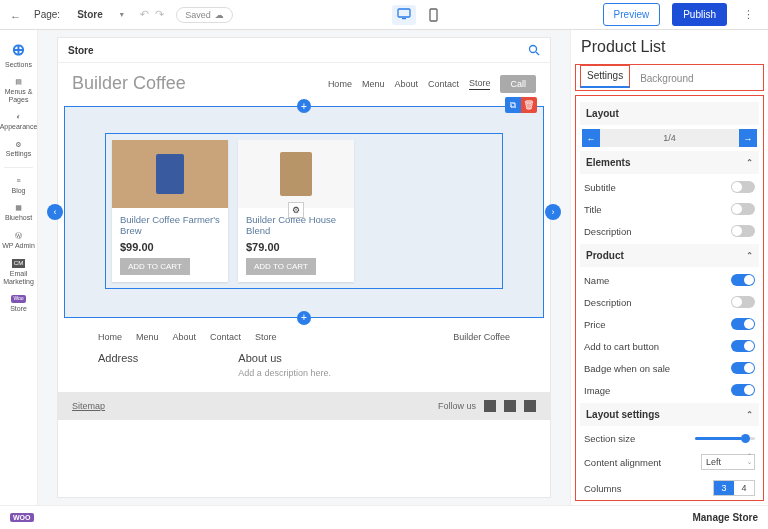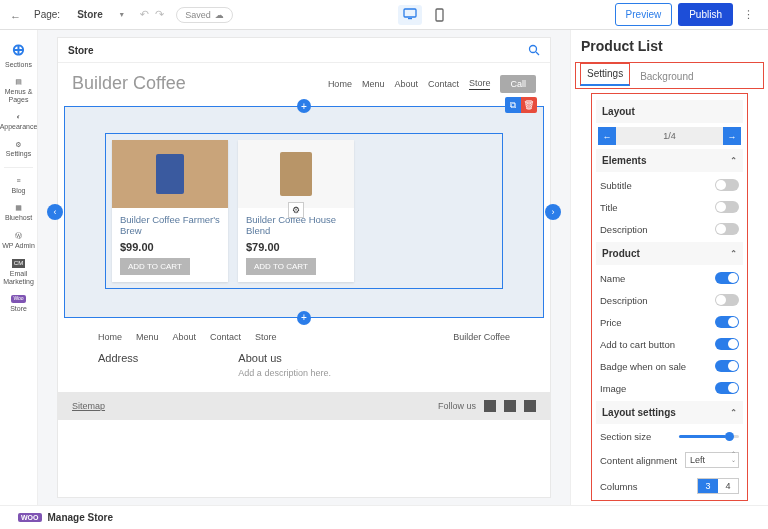--- a/index.html
+++ b/index.html
@@ -7,21 +7,21 @@
 .app{display:flex;flex-direction:column;height:529px;width:768px;background:#fff}
 .topbar{display:flex;align-items:center;height:30px;padding:0 10px;border-bottom:1px solid #e0e0e0;gap:8px}
 .back-arrow{width:16px;cursor:pointer;color:#666}
 .page-sel{display:flex;align-items:center;gap:17px;font-size:10px;color:#444}
 .page-sel b{font-weight:600}
 .undo-redo{display:flex;gap:6px;margin-left:8px;color:#bbb}
 .saved{display:flex;align-items:center;gap:4px;font-size:9px;color:#888;border:1px solid #ddd;padding:2px 8px;border-radius:10px;margin-left:4px}
 .device-icons{display:flex;gap:8px;margin:0 auto}
 .device-icons .active{color:#2b7de9;background:#eaf3fd;padding:3px 5px;border-radius:3px}
 .device-icons span{color:#666;padding:3px 5px}
-.top-right{display:flex;gap:6px;align-items:center}
+.top-right{display:flex;gap:12px;align-items:center}
 .btn{font-size:10px;padding:5px 10px;border-radius:3px;cursor:pointer;border:1px solid transparent}
 .btn-preview{border-color:#2b7de9;color:#2b7de9;background:#fff}
 .btn-publish{background:#1d4ed8;color:#fff}
 .kebab{color:#666;padding:0 4px;cursor:pointer}
 .body{display:flex;flex:1;min-height:0}
 .leftnav{width:38px;border-right:1px solid #eee;display:flex;flex-direction:column;align-items:center;padding-top:6px;gap:0}
 .leftnav .nav-item{display:flex;flex-direction:column;align-items:center;gap:2px;padding:5px 0;width:100%;font-size:7px;color:#555;text-align:center;line-height:1.1;cursor:pointer}
 .leftnav .nav-item svg,.leftnav .nav-item .ic{color:#666}
 .leftnav .sep{border-top:1px solid #eee;width:80%;margin:4px 0}
 .add-ic{color:#2b7de9;font-size:16px;font-weight:bold}
@@ -61,45 +61,45 @@
 .gear-ov{position:absolute;top:62px;left:50%;transform:translateX(-50%);background:#fff;border:1px solid #ccc;width:16px;height:16px;display:flex;align-items:center;justify-content:center;font-size:9px}
 .footer-nav{padding:10px 40px 6px;display:flex;gap:14px;font-size:9px;color:#555}
 .footer-brand{margin-left:auto;color:#555}
 .about-row{display:flex;padding:4px 40px 14px;gap:100px;font-size:11px;color:#444}
 .about-row small{display:block;color:#999;font-size:9px;margin-top:4px}
 .site-foot{background:#e8e8e8;padding:8px 14px;display:flex;align-items:center;font-size:9px;color:#666}
 .social{margin-left:auto;display:flex;gap:8px;align-items:center}
 .social span{font-size:9px}
 .social-ic{width:12px;height:12px;background:#555;display:inline-block}
 .panel{width:198px;border-left:1px solid #eee;display:flex;flex-direction:column;overflow-y:auto}
-.panel-title{font-size:14px;font-weight:700;padding:8px 10px}
+.panel-title{font-size:16px;font-weight:400;padding:8px 10px}
 .tabs{border:1.5px solid #e74c3c;margin:0 4px 4px;padding:0 0 2px}
 .tabs-in{display:flex;gap:12px;padding:4px 8px 0;font-size:10px;color:#888}
 .tab{padding:4px 2px;cursor:pointer}
 .tab.active{color:#333;border:1.5px solid #e74c3c;border-bottom:2px solid #2b7de9;margin:-4px -4px 0;padding:4px 6px}
-.pbody{border:1.5px solid #e74c3c;margin:0 20px 4px;padding:4px 6px 4px;flex:1;overflow-y:auto}
+.pbody{border:1.5px solid #e74c3c;margin:0 4px 4px;padding:4px 6px 4px;flex:1;overflow-y:auto}
 .grp-h{display:flex;align-items:center;font-size:10px;font-weight:700;padding:6px 2px;cursor:pointer;background:#f7f7f7;margin:2px -2px;padding-left:6px;padding-right:6px}
 .grp-h .chev{margin-left:auto;font-size:8px;color:#666}
 .layout-nav{display:flex;align-items:center;gap:0;margin:4px 0}
 .ln-btn{background:#2b7de9;color:#fff;width:18px;height:18px;display:flex;align-items:center;justify-content:center;font-size:9px}
 .ln-mid{flex:1;background:#eee;height:18px;display:flex;align-items:center;justify-content:center;font-size:9px;color:#666}
 .row{display:flex;align-items:center;padding:5px 2px;font-size:9.5px;color:#444}
 .toggle{margin-left:auto;width:24px;height:12px;background:#ccc;border-radius:6px;position:relative;cursor:pointer}
 .toggle::after{content:"";position:absolute;width:10px;height:10px;background:#fff;border-radius:50%;top:1px;left:1px;transition:.15s}
 .toggle.on{background:#2b7de9}
 .toggle.on::after{left:13px}
 .slider{margin-left:auto;width:60px;height:3px;background:#ddd;position:relative;border-radius:2px}
 .slider::before{content:"";position:absolute;left:0;width:78%;height:100%;background:#2b7de9;border-radius:2px}
 .slider::after{content:"";position:absolute;left:76%;top:-3px;width:9px;height:9px;background:#2b7de9;border-radius:50%}
 .sel{margin-left:auto;border:1px solid #ccc;font-size:9px;padding:2px 14px 2px 4px;position:relative;min-width:54px;background:#fff}
 .sel::after{content:"⌃\A⌄";white-space:pre;position:absolute;right:2px;top:-2px;font-size:6px;line-height:6px;color:#888}
 .cols{margin-left:auto;display:flex;border:1px solid #ccc}
 .cols span{width:20px;text-align:center;font-size:9px;padding:2px 0}
 .cols .a{background:#2b7de9;color:#fff}
-.botbar{height:24px;border-top:1px solid #eee;display:flex;align-items:center;justify-content:flex-start;padding:0 18px;gap:6px;font-size:10px;font-weight:600}
+.botbar{height:24px;border-top:1px solid #eee;display:flex;align-items:center;justify-content:space-between;padding:0 10px;gap:6px;font-size:10px;font-weight:600}
 .woo{background:#7f54b3;color:#fff;font-size:7px;padding:1px 3px;border-radius:2px}
 svg{display:block}
 </style>
 </head>
 <body>
 
 <div class="app">
  <div class="topbar">
   <span class="back-arrow">←</span>
   <span class="page-sel">

